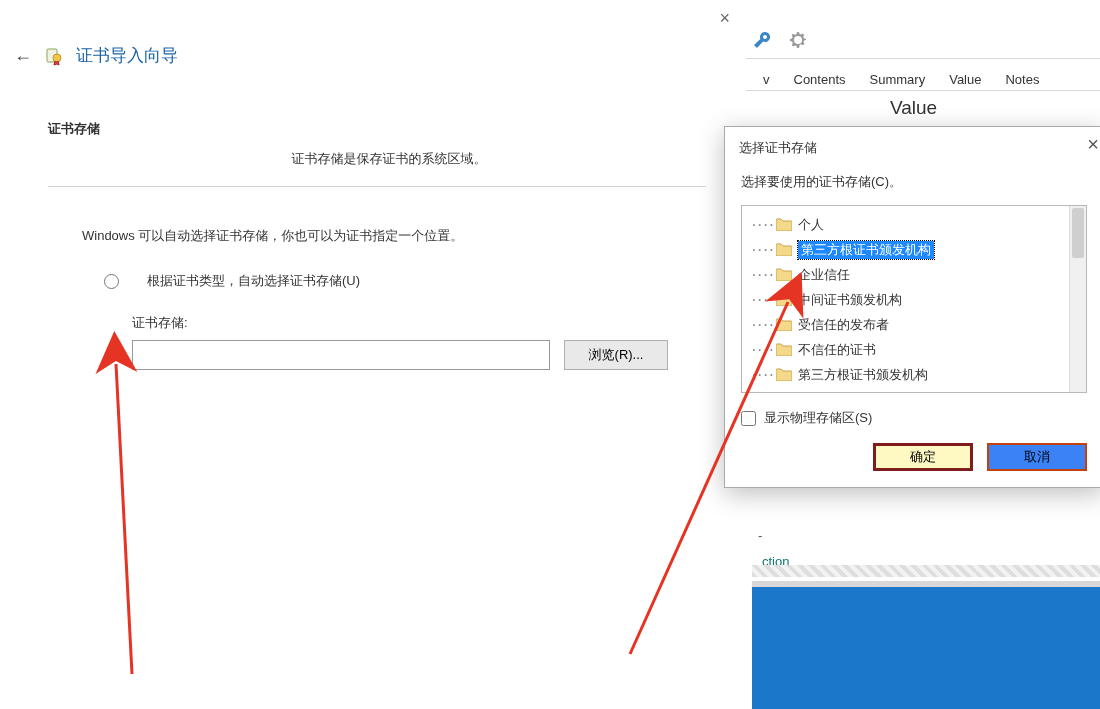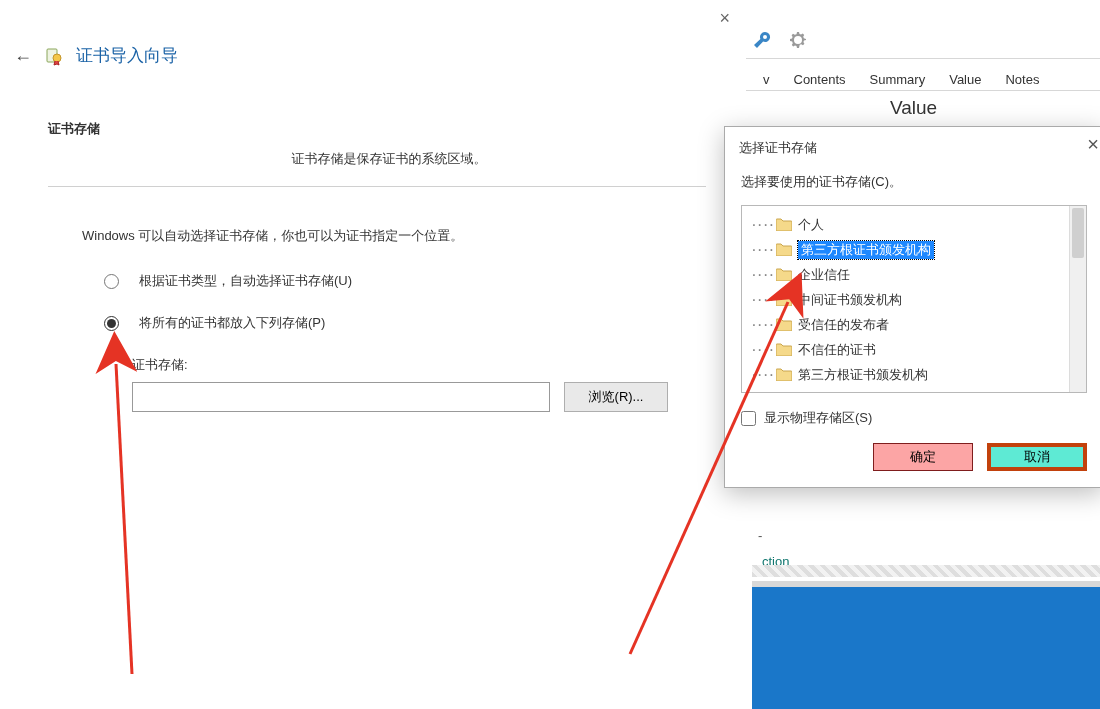--- a/index.html
+++ b/index.html
@@ -14,21 +14,21 @@
     .wiz-icon svg { display:block; }
     .wizard-title { font-size:17px; color:#1a62a6; font-weight:400; }
 
     .wiz-body { position:absolute; left:48px; top:120px; right:40px; }
     .section-label { font-weight:700; font-size:13px; margin-bottom:12px; color:#333;font-family:Liberation Mono, monospace; }
     .section-desc { font-size:13px; color:#333; padding-left:24px; margin-bottom:18px;text-align:center; }
     .hr { border:none; border-top:1px solid #d0d0d0; margin-bottom:40px; }
     .auto-text { font-size:13px; padding-left:34px; margin-bottom:27px; }
 
     .radio-group { padding-left:56px; }
-    .radio-row { display:flex; align-items:center; gap:20px; margin-bottom:24px; font-size:13px; }
+    .radio-row { display:flex; align-items:center; gap:28px; margin-bottom:24px; font-size:13px; }
     .radio-row input[type=radio] { width:15px; height:15px; accent-color:#333; }
 
     .store-sub { padding-left:28px; }
     .store-lbl { font-size:13px; margin-bottom:8px; }
     .store-input-row { display:flex; gap:14px; align-items:flex-end; }
     .store-input { width:418px; height:30px; border:1px solid #999; padding:4px 6px; font-size:13px; }
     .browse-btn { width:104px; height:30px; border:1px solid #aeaeae; background:#e9e9e9; font-size:13px; cursor:pointer; }
 
     
     .right-bg { position:absolute; left:746px; top:0; width:354px; height:709px; background:#fff; }
@@ -54,22 +54,22 @@
     .tree { padding:6px 4px; }
     .tree-row { display:flex; align-items:center; gap:6px; padding:2px 2px 2px 30px; font-size:13px; height:25px; cursor:pointer; white-space:nowrap; }
     .tree-row.sel span.lbl { background:#1e88ff; color:#fff; outline:1px dotted #000; padding:0 3px; }
     .dots { color:#888; font-family:monospace; letter-spacing:-2px; width:20px; text-align:right; margin-left:-26px; }
     .folder { width:16px; height:13px; flex:0 0 16px; }
     .folder svg { display:block; }
 
     .chk-row { display:flex; align-items:center; gap:8px; padding:16px 16px 4px; font-size:13px; }
     .chk-row input { width:15px; height:15px; }
     .dlg-btns { display:flex; justify-content:flex-end; gap:14px; padding:12px 16px 16px; }
-    .dlg-btn { width:100px; height:28px; font-size:13px; border:4px solid #c2410c; background:#5eead4; cursor:pointer; }
-    .dlg-btn.primary { border:1px solid #7f1d1d; background:#fca5a5; }
+    .dlg-btn { width:100px; height:28px; font-size:13px; border:2px solid #c2410c; background:#3b82f6; cursor:pointer; }
+    .dlg-btn.primary { border:3px solid #7f1d1d; background:#fef9c3; }
 
     
     .arrow-svg { position:absolute; left:0; top:0; pointer-events:none; }
   </style>
 </head>
 <body>
 
 <div class="wizard">
   <div class="wizard-close">×</div>
   <div class="wizard-header">
@@ -88,24 +88,20 @@
     <div class="section-label">证书存储</div>
     <div class="section-desc">证书存储是保存证书的系统区域。</div>
     <hr class="hr">
     <div class="auto-text">Windows 可以自动选择证书存储，你也可以为证书指定一个位置。</div>
 
     <div class="radio-group">
       <label class="radio-row">
         <input type="radio" name="store" style="">
         <span>根据证书类型，自动选择证书存储(U)</span>
       </label>
-      <label class="radio-row">
-        <input type="radio" name="store" checked="" style="">
-        <span>将所有的证书都放入下列存储(P)</span>
-      </label>
       <div class="store-sub">
         <div class="store-lbl">证书存储:</div>
         <div class="store-input-row">
           <input class="store-input" value="" style="">
           <button class="browse-btn">浏览(R)...</button>
         </div>
       </div>
     </div>
   </div>
 </div>

